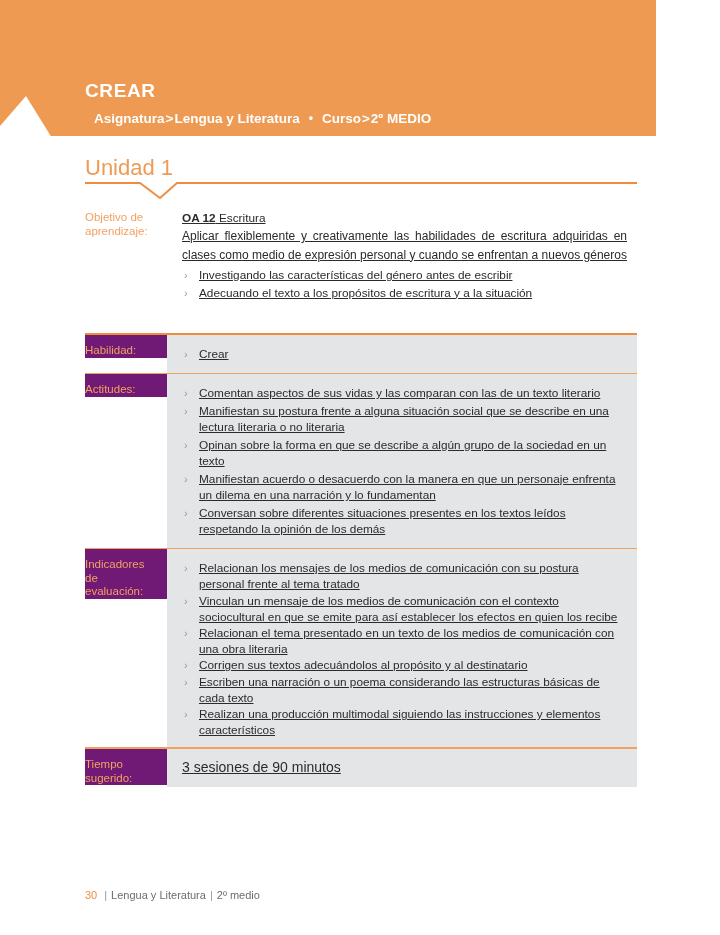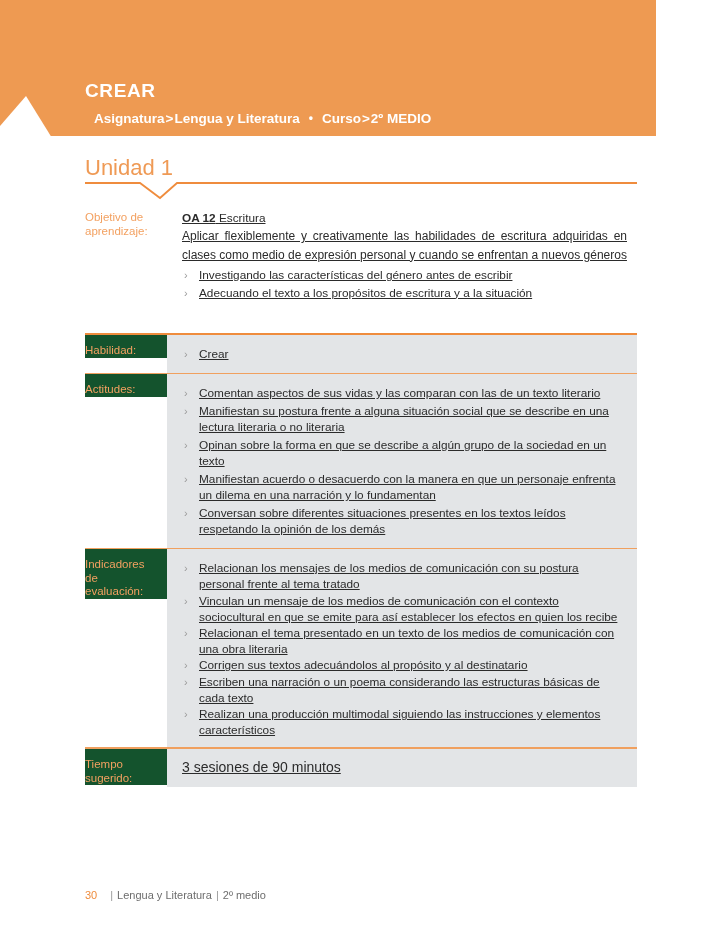--- a/index.html
+++ b/index.html
@@ -80,21 +80,21 @@
     position: absolute;
     left: 85px; top: 202px;
     width: 552px;
   }
   .section {
     position: relative;
     display: flex;
     align-items: flex-start;
   }
   .section.shaded .col-body { background: #e3e5e7; }
-  .section.shaded .col-label { background: #14532d; }
+  .section.shaded .col-label { background: #701a75; }
 
   .rule-orange {
     width: 552px;
     height: 2px;
     background: #ef8c3d;
     margin: 0;
   }
   .rule-orange.thin { height: 1.6px; background: #f0a05f; }
 
   .col-label {
@@ -160,21 +160,21 @@
     position: absolute;
     left: 85px; top: 890px;
     font-size: 11px;
     color: #6d6d6d;
     line-height: 1;
     white-space: nowrap;
   }
   .footer .pg {
     color: #ef8c3d;
     font-weight: normal;
-    margin-right: 9px;
+    margin-right: 3px;
   }
   .footer .bar { color: #9a9a9a; padding: 0 4px; }
 </style>
 </head>
 <body>
 
 <div class="page">
 
   <div class="header-band"></div>
 

